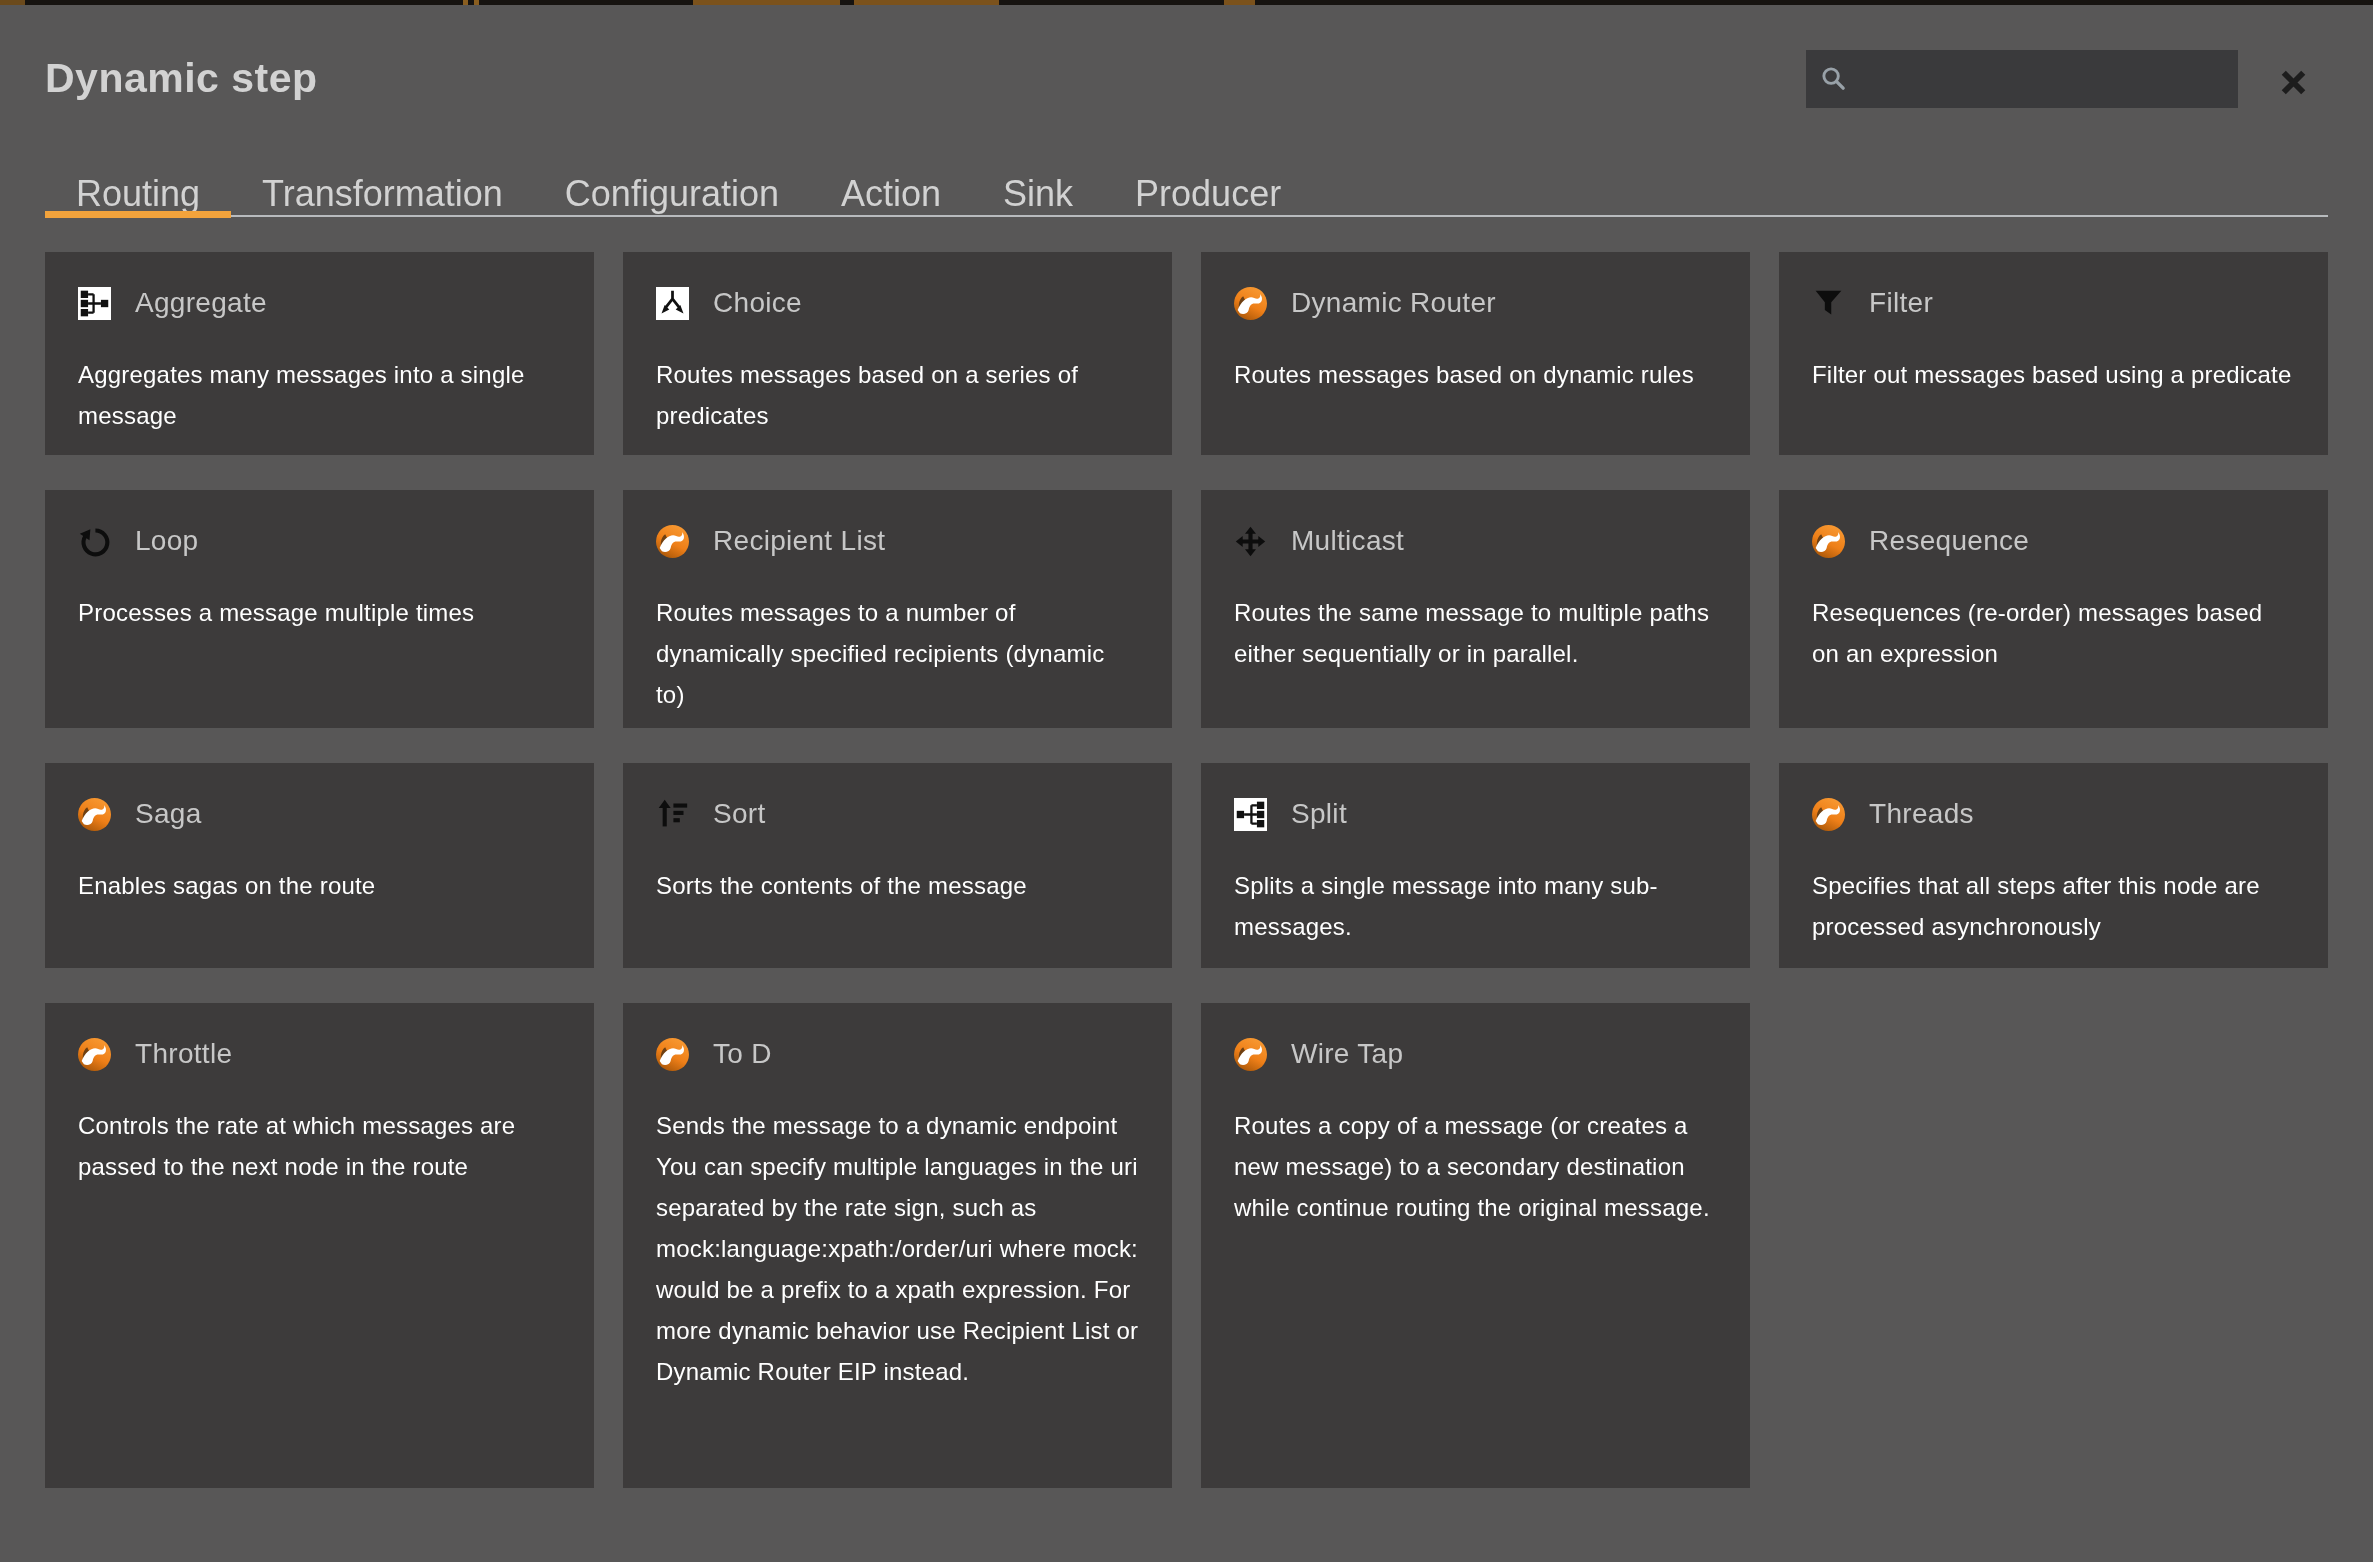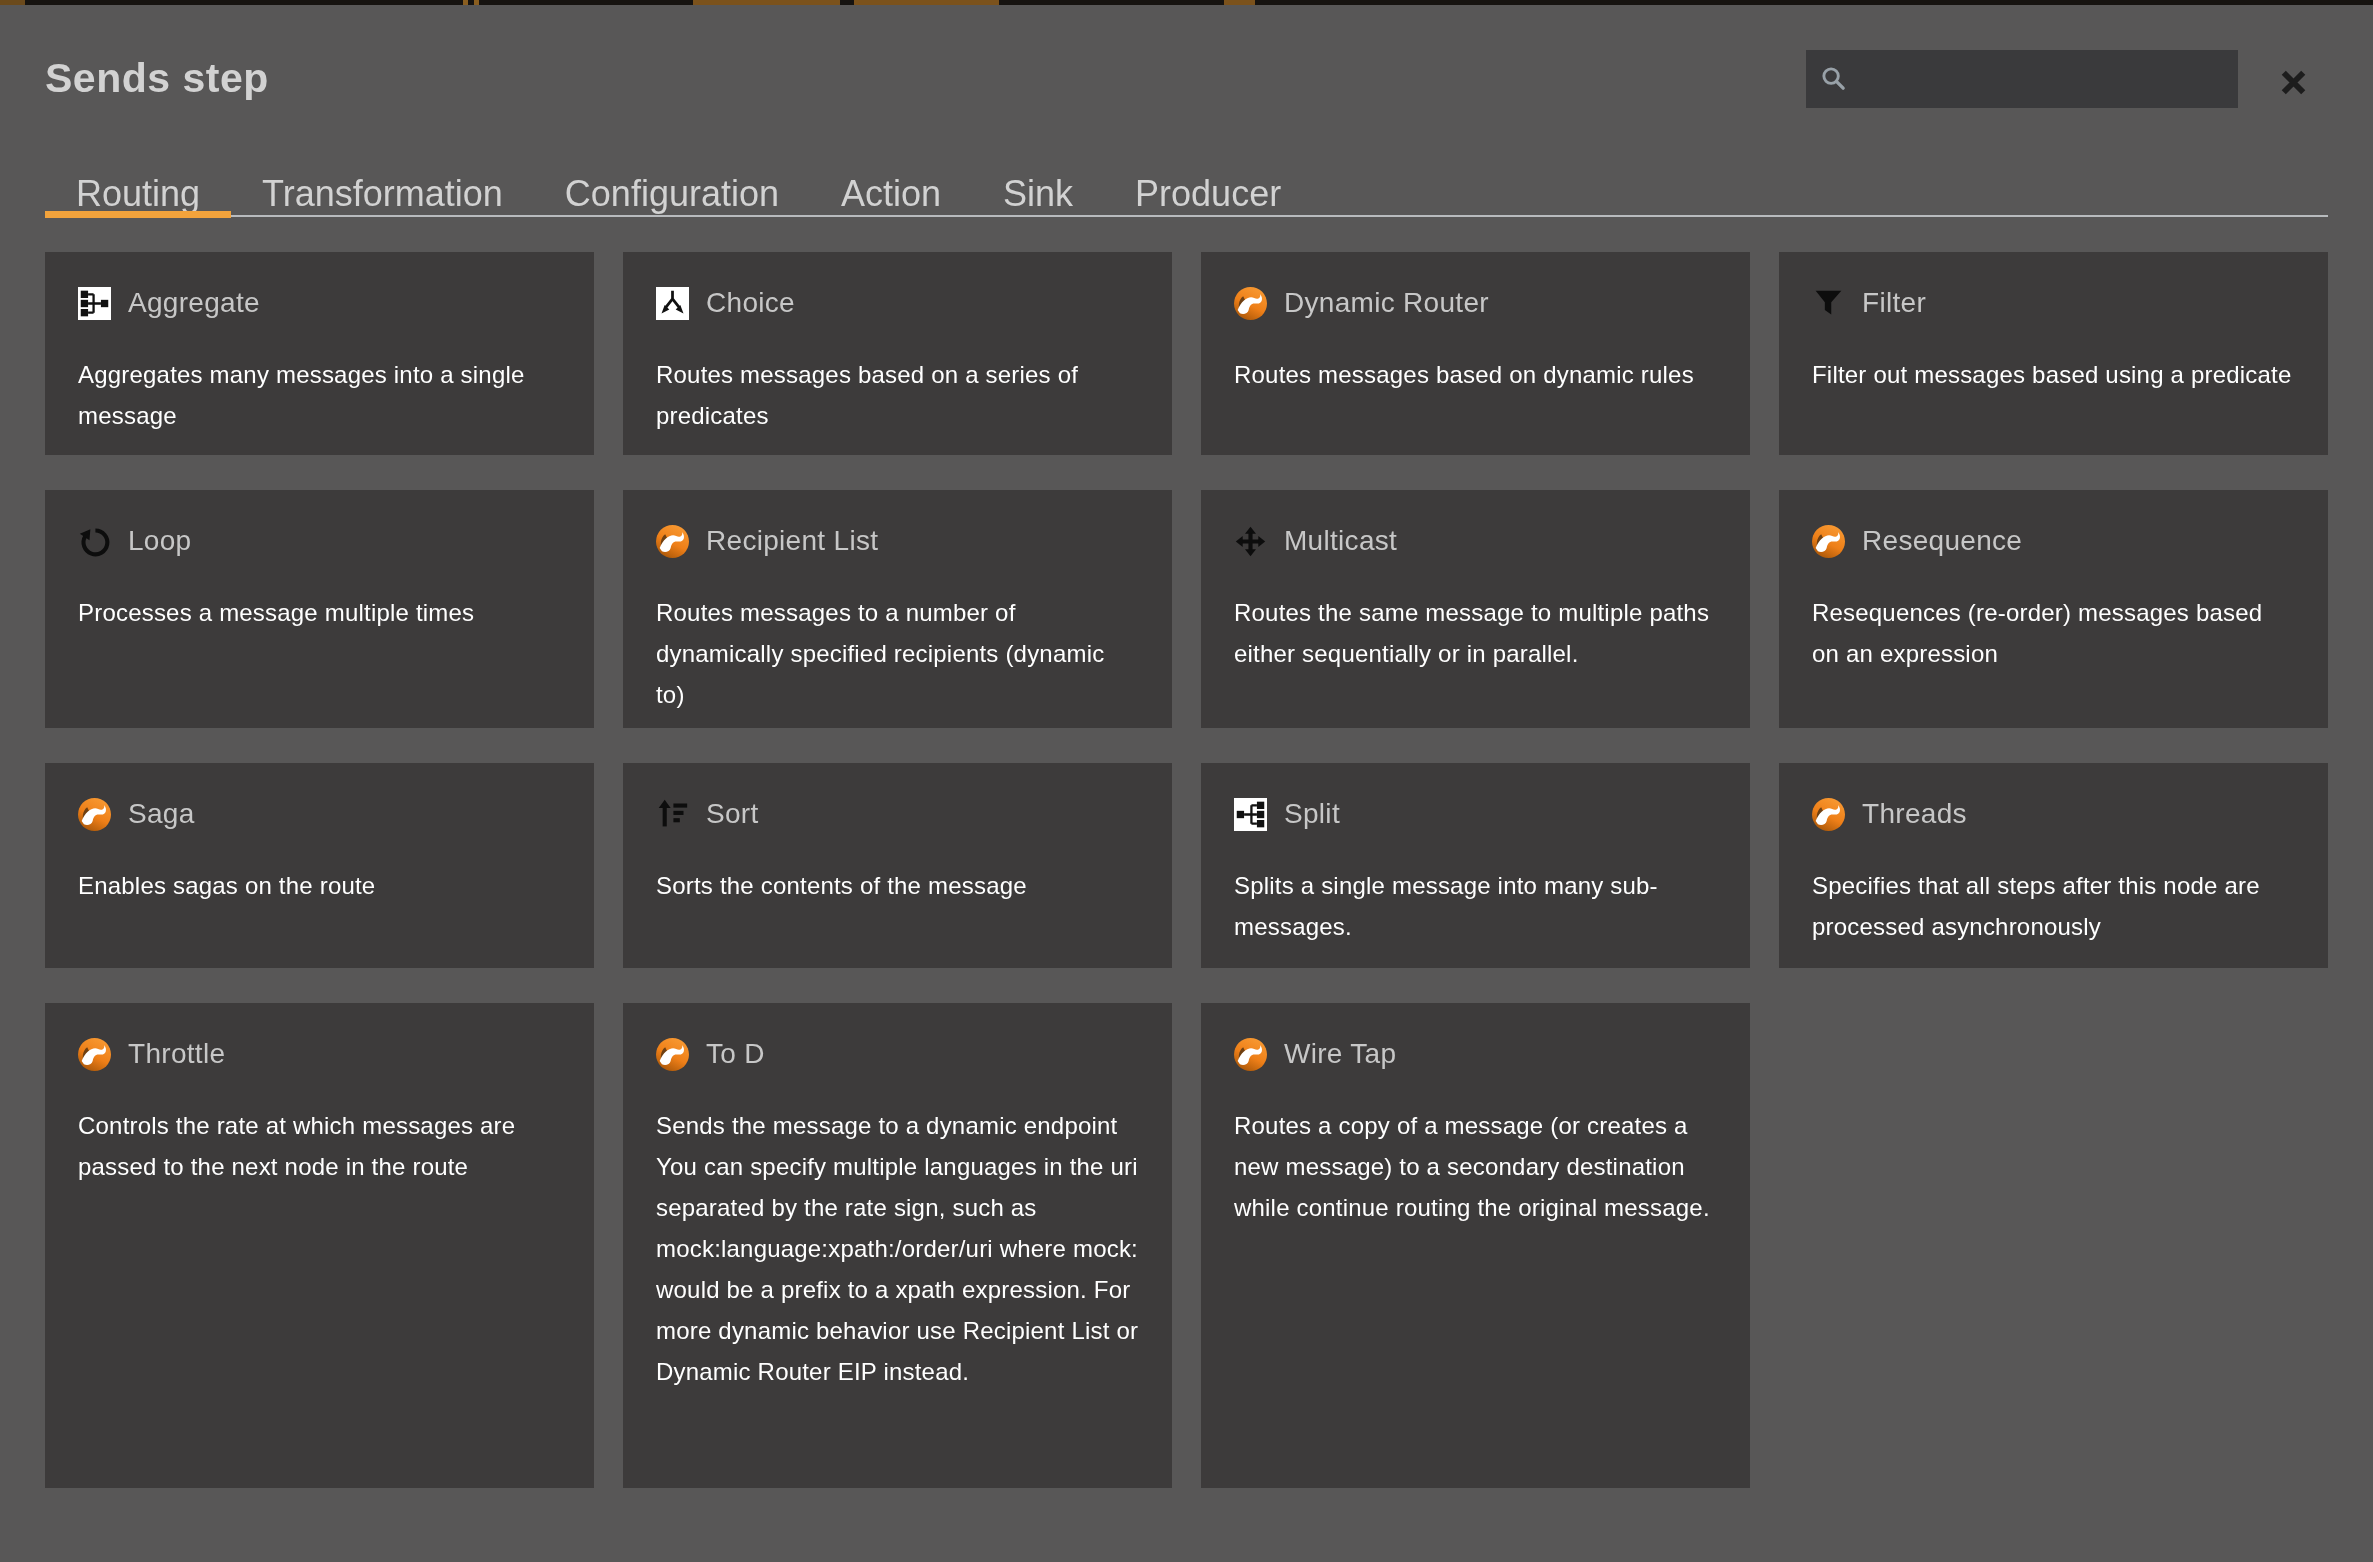--- a/index.html
+++ b/index.html
@@ -56,21 +56,21 @@
   .grid{
     position:absolute;left:45px;right:45px;top:247px;
     display:grid;grid-template-columns:repeat(4,1fr);
     grid-template-rows:203px 238px 205px 485px;
     gap:35px 29px;
   }
   .card{
     background:var(--card-bg,#3d3b3b);
     padding:35px 33px 0 33px;box-sizing:border-box;cursor:pointer;
   }
-  .card-head{display:flex;align-items:center;gap:17px;}
+  .card-head{display:flex;align-items:center;gap:24px;}
   .card-head svg{flex:0 0 auto;display:block;}
   .card-title{font-size:28px;color:#c7c7c7;letter-spacing:0.3px;}
   .card-desc{
     margin:34px 0 0 0;font-size:24px;line-height:41px;color:#ffffff;
     letter-spacing:0.2px;overflow-wrap:break-word;
   }
   #icon-defs{position:absolute;width:0;height:0;overflow:hidden;}
 </style>
 </head>
 <body style="--modal-bg: #585757; --card-bg: #3d3b3b; --accent: #f2a33c; --tab-track: #b8bbbe; --search-bg: #3a3a3c; background: rgb(22, 19, 16);">
@@ -137,21 +137,21 @@
     <div class="seg" style="left: 0px; width: 25px; background: rgb(107, 74, 28);"></div>
     <div class="seg" style="left: 463px; width: 4.8px; background: rgb(138, 94, 32);"></div>
     <div class="seg" style="left: 474px; width: 4.8px; background: rgb(138, 94, 32);"></div>
     <div class="seg" style="left: 693px; width: 147px; background: rgb(123, 82, 28);"></div>
     <div class="seg" style="left: 854px; width: 145px; background: rgb(123, 82, 28);"></div>
     <div class="seg" style="left: 1224px; width: 31px; background: rgb(123, 82, 28);"></div>
   </div>
 
 <div id="modal">
 
-  <div class="title">Sends step</div>
+  <div class="title">Dynamic step</div>
 
   <div class="search-wrap">
     <svg width="27" height="27" viewBox="0 0 28 28">
       <circle cx="11.5" cy="11.5" r="7.5" fill="none" stroke="#98a1a8" stroke-width="3"></circle>
       <path d="M17 17 L24 24" stroke="#98a1a8" stroke-width="3.5" stroke-linecap="round"></path>
     </svg>
     <input type="text" placeholder="" style="">
   </div>
 
   <button class="close-btn" aria-label="Close">

